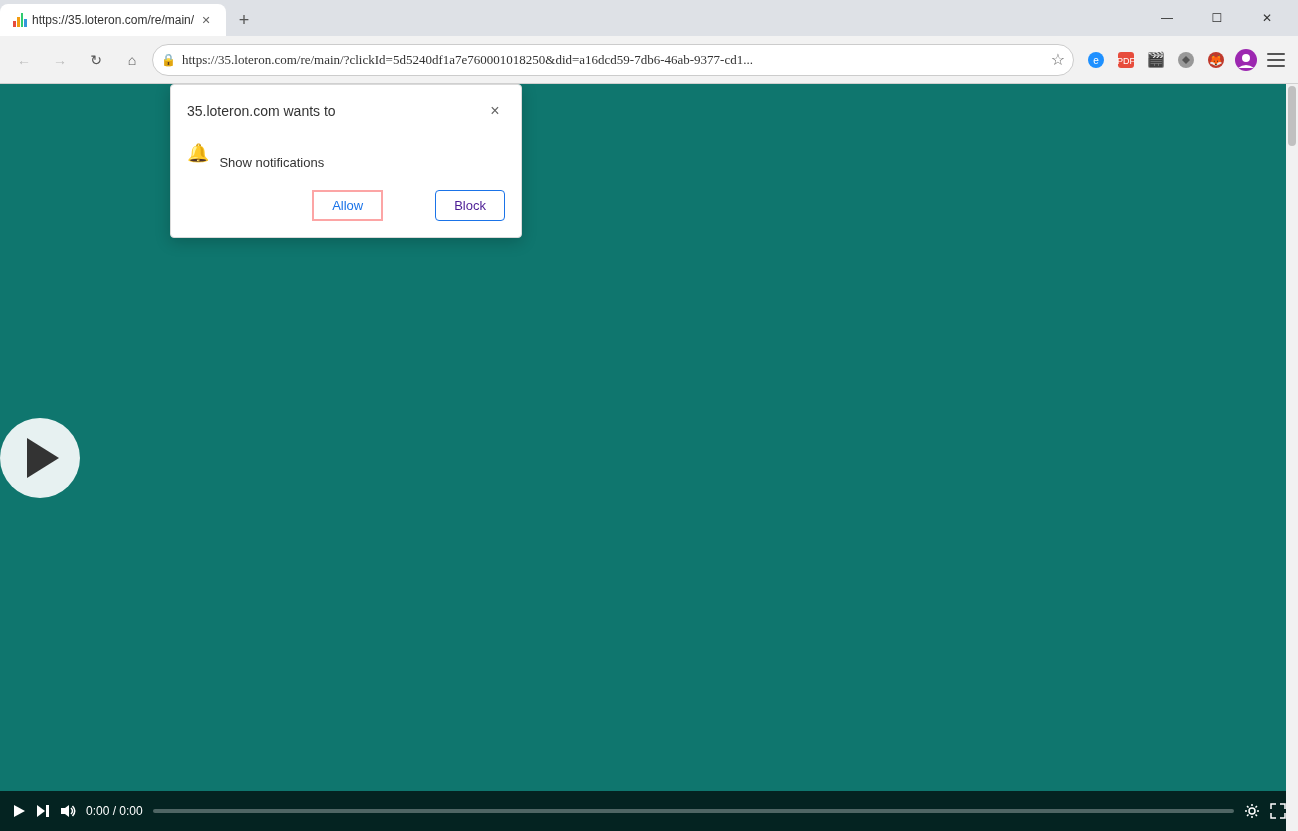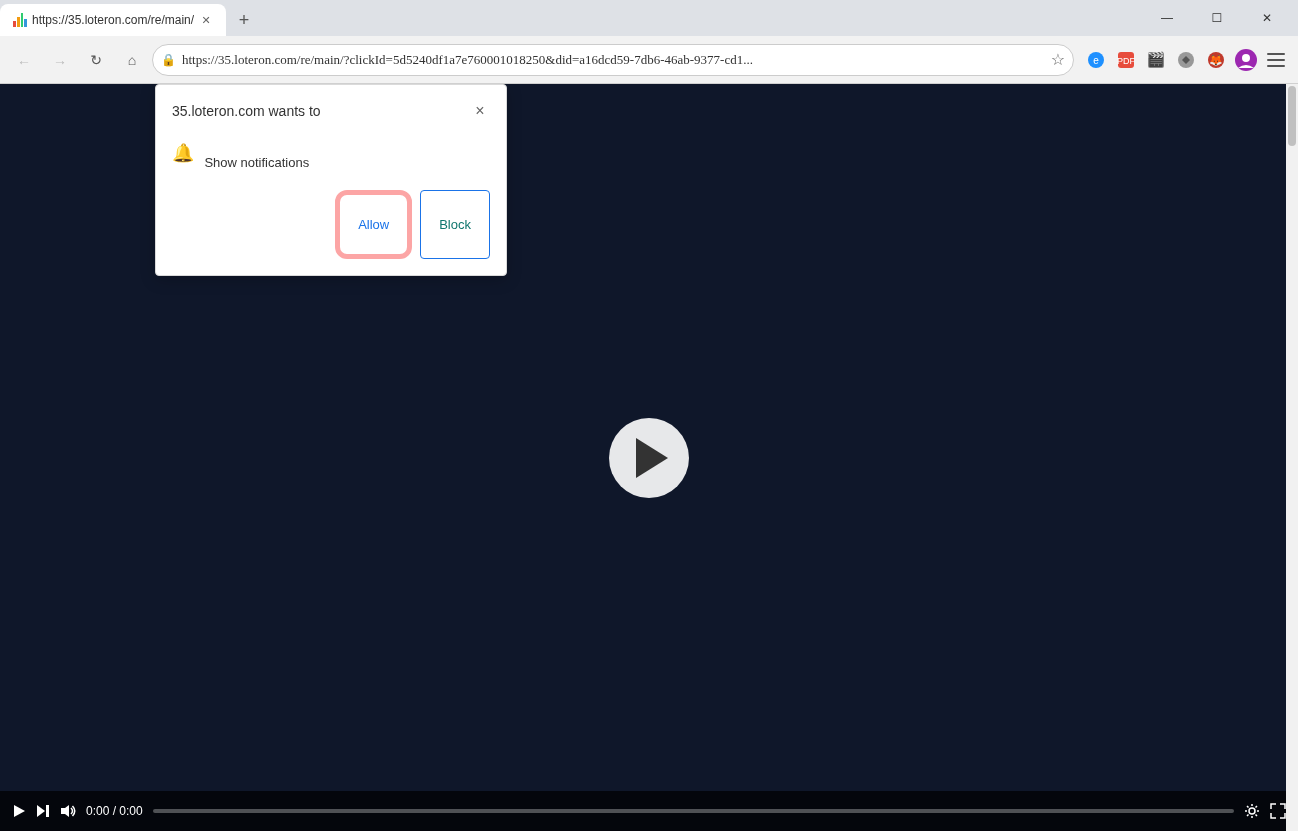--- a/index.html
+++ b/index.html
@@ -126,25 +126,25 @@
       flex: 1;
       position: relative;
       background: #000;
       overflow: hidden;
     }
 
     
     .video-player {
       width: 100%;
       height: 100%;
-      background: #0f172a;
+      background: #0f766e;
       position: relative;
       display: flex;
       align-items: center;
-      justify-content: center;
+      justify-content: flex-start;
     }
     .play-button-circle {
       width: 80px; height: 80px;
       background: rgba(255,255,255,0.9);
       border-radius: 50%;
       display: flex; align-items: center; justify-content: center;
       cursor: pointer;
     }
     .play-triangle {
       width: 0; height: 0;
@@ -192,21 +192,21 @@
       width: 8px;
       height: 60px;
       background: #c0c0c0;
       border-radius: 4px;
       margin: 2px;
     }
 
     
     .notification-popup {
       position: absolute;
-      top: 0; left: 155px;
+      top: 0; left: 170px;
       width: 352px;
       background: #fff;
       border: 1px solid #dadada;
       border-radius: 4px;
       box-shadow: 0 4px 16px rgba(0,0,0,0.2);
       padding: 16px;
       z-index: 100;
     }
     .popup-header {
       display: flex;
@@ -229,36 +229,37 @@
       margin-bottom: 20px;
     }
     .bell-icon { font-size: 18px; color: #555; }
     .permission-text { font-size: 13px; color: #333; margin-top: 20px; }
     .popup-buttons {
       display: flex;
       gap: 8px;
       justify-content: flex-end;
     }
     .btn-allow {
-      padding: 22px 18px;
-      border: 5px solid #fca5a5;
-      border-radius: 12px;
+      padding: 6px 18px;
+      border: 2px solid #fca5a5;
+      border-radius: 0;
       background: #fff;
       color: #1a73e8;
       font-size: 13px;
       cursor: pointer;
     }
     .btn-block {
       padding: 6px 18px;
       border: 1px solid #1a73e8;
       border-radius: 4px;
       background: #fff;
-      color: #0f766e;
+      color: #4c1d95;
       font-size: 13px;
       cursor: pointer;
+      margin-left: 44px;
     }
 
     
     .favicon-bars {
       display: flex;
       align-items: flex-end;
       gap: 1px;
       width: 14px;
       height: 14px;
     }

